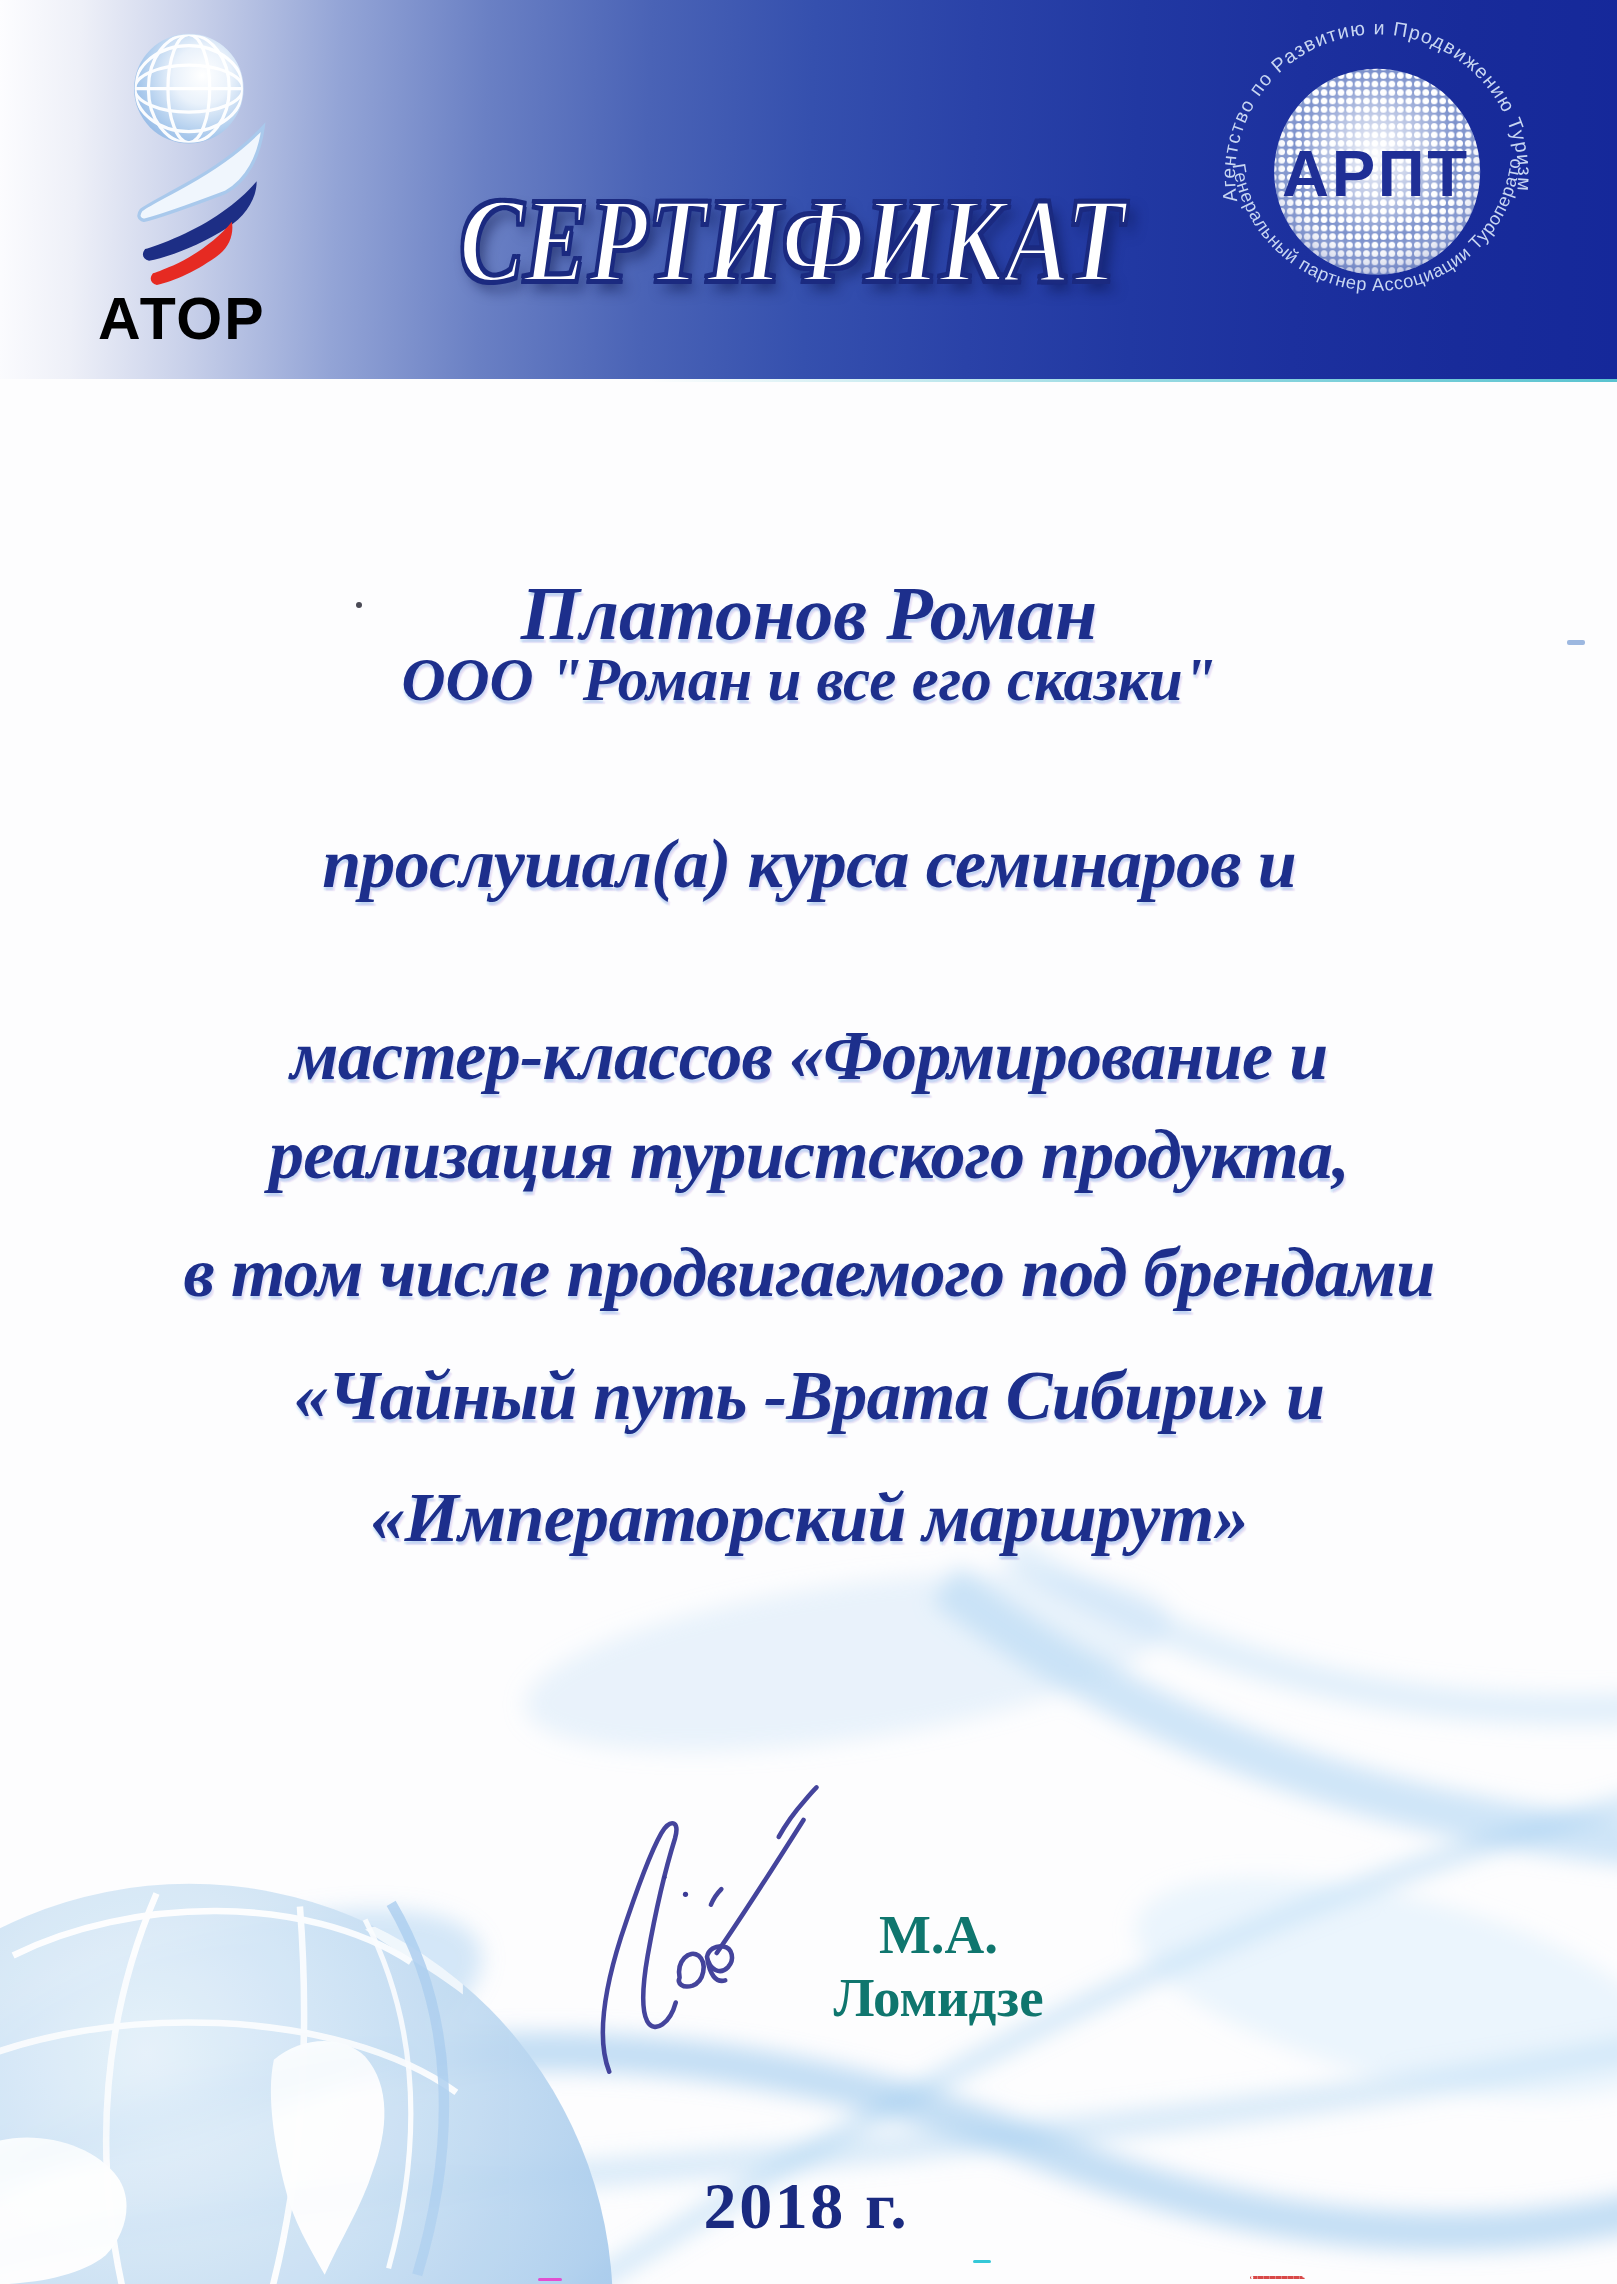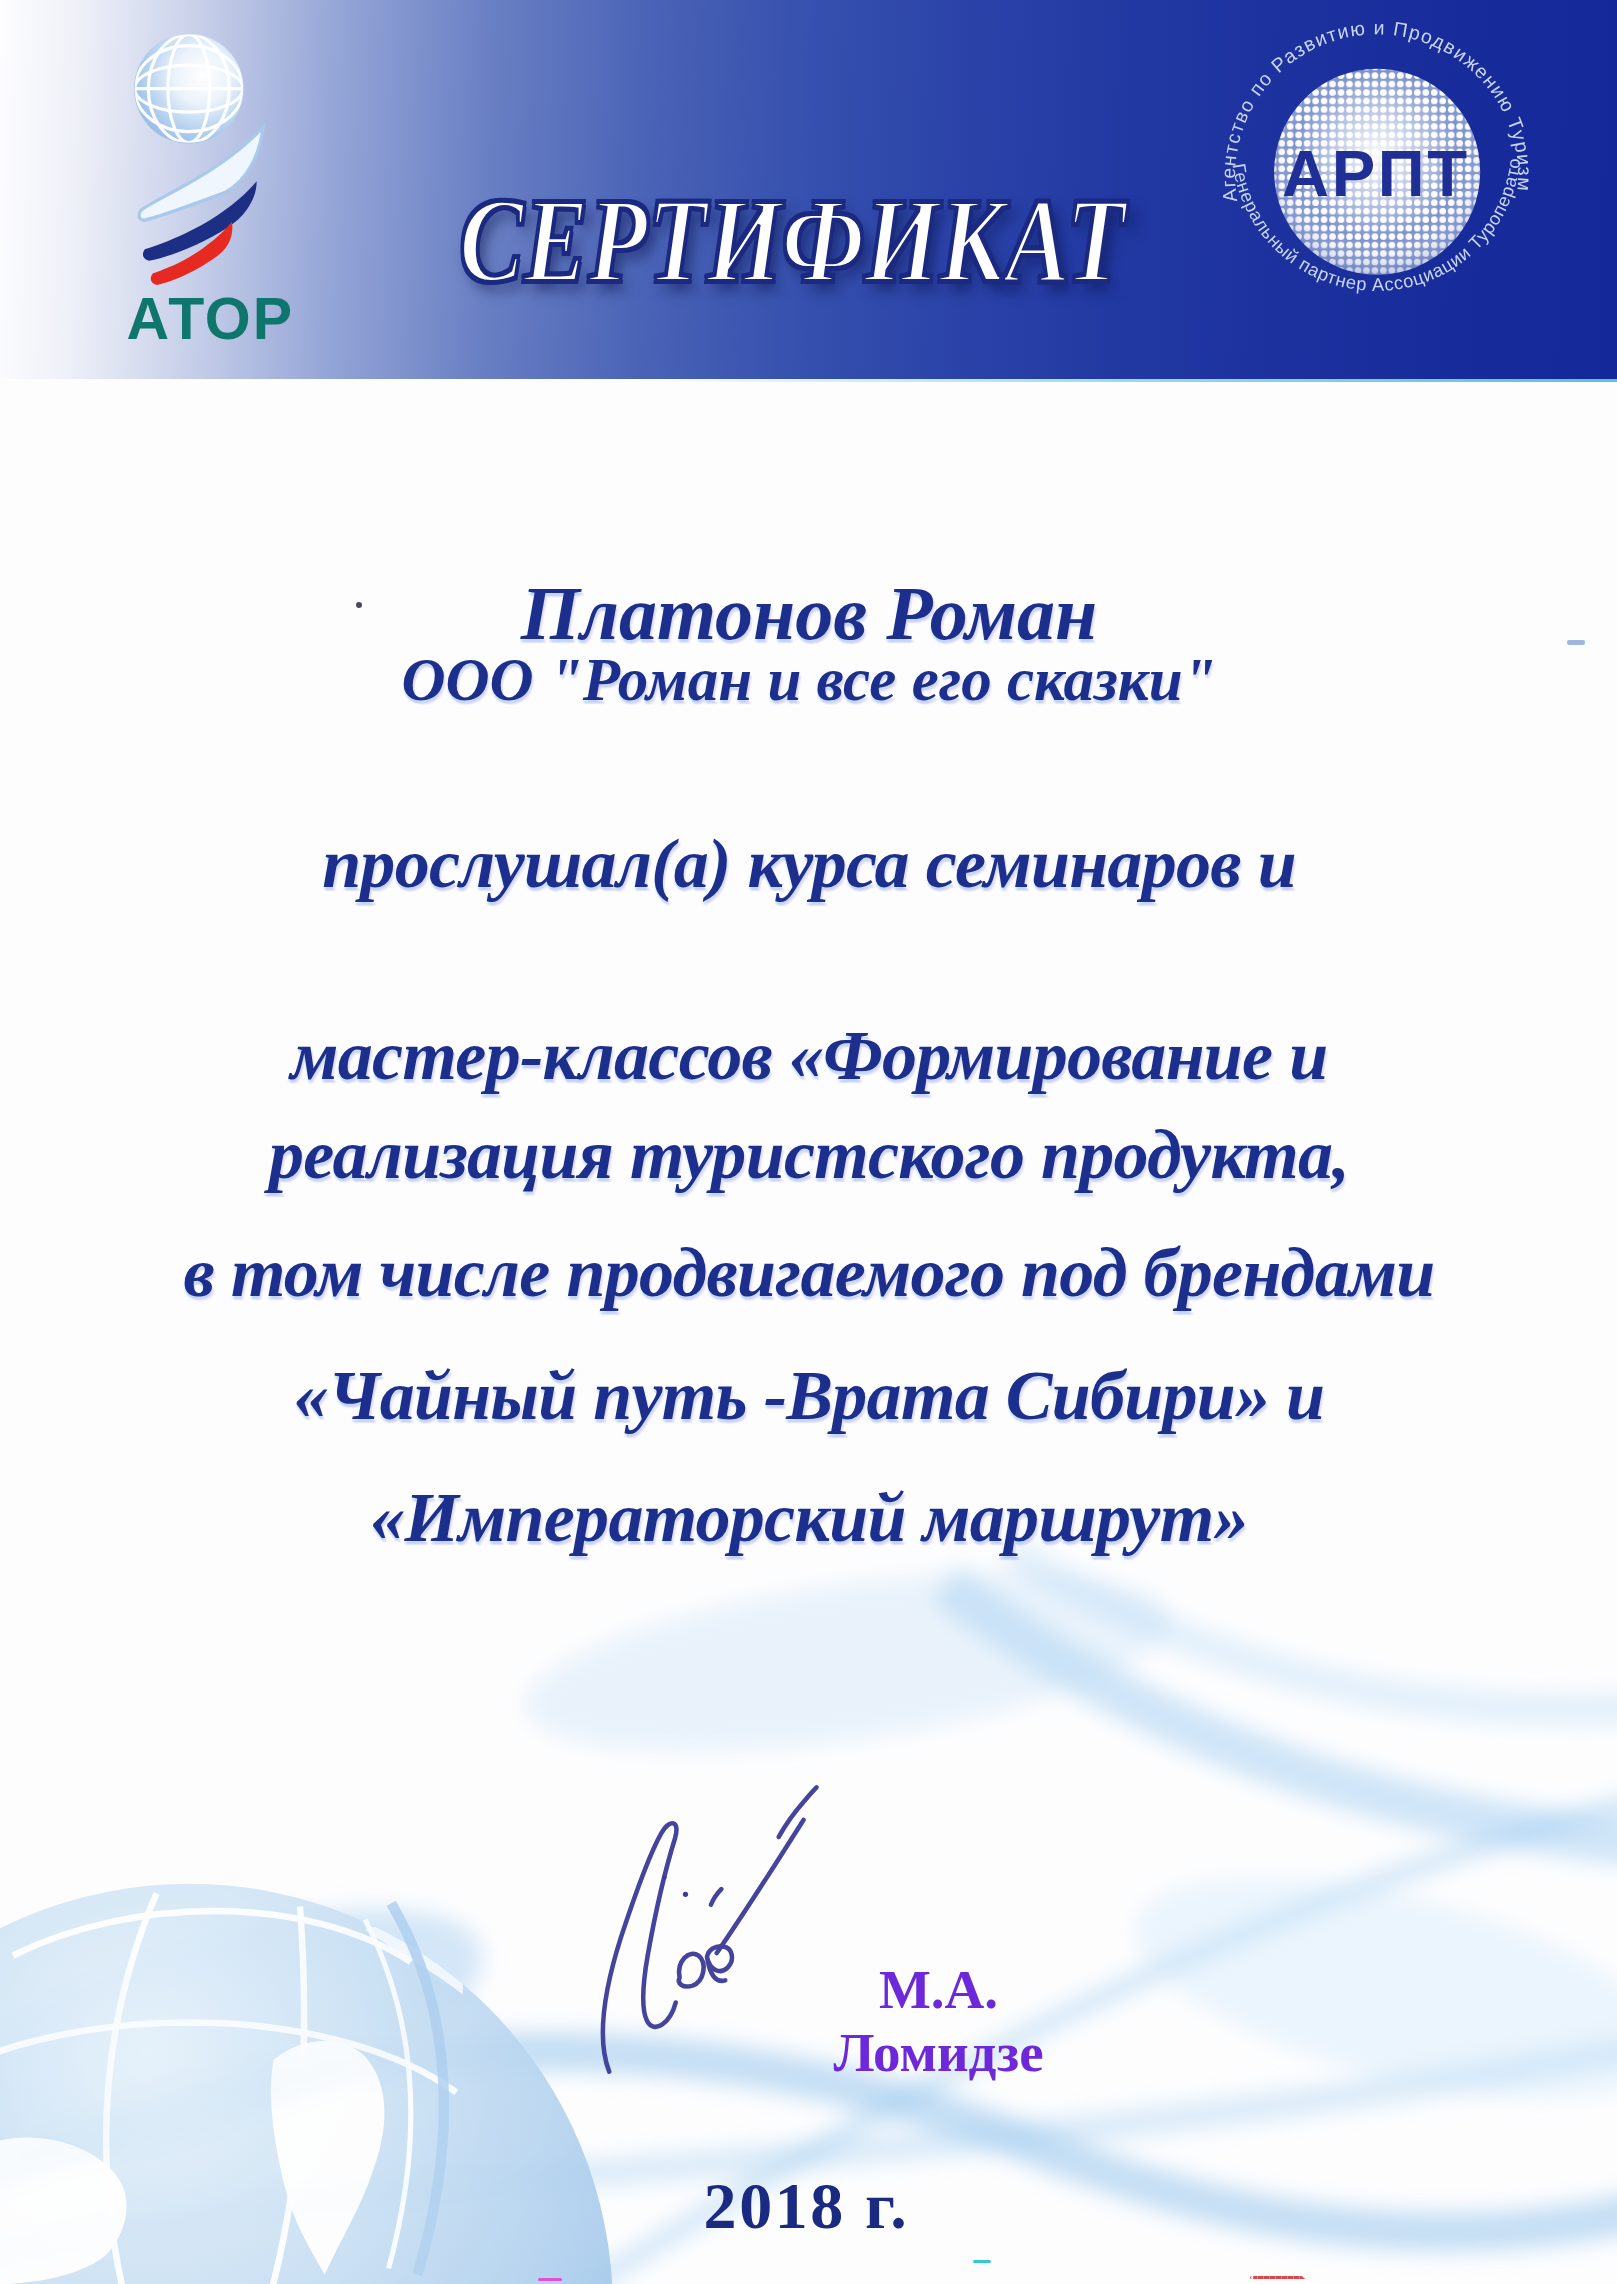--- a/index.html
+++ b/index.html
@@ -40,24 +40,24 @@
     -webkit-text-stroke:3.9px #1b2a80;
     text-shadow:
       2.6px 2.6px 0 #1b2a80, -2.6px 2.6px 0 #1b2a80, 2.6px -2.6px 0 #1b2a80, -2.6px -2.6px 0 #1b2a80,
       7.8px 9px 14.3px rgba(8,16,70,.55);
   }
 
   
   .ator{position:absolute;left:98px;top:26px;width:196px;height:352px;z-index:3;}
   .ator-label{
     position:absolute;left:0;top:259px;width:196px;
-    text-align:right;
+    text-align:left;
     font:700 59px "Liberation Sans", sans-serif;
     letter-spacing:2px;
-    color:#0f766e;
+    color:#000000;
   }
 
   
   .arpt{position:absolute;left:1218px;top:11.7px;width:321px;height:339px;z-index:3;}
 
   
   .center-line{
     position:absolute;left:0;width:1618px;z-index:4;
     text-align:center;white-space:nowrap;
     color:#1d2f8c;
@@ -65,24 +65,24 @@
   }
   .recipient-name{top:570px;font:italic 700 76px "Liberation Serif", serif;}
   .recipient-company{top:645px;font:italic 700 61px "Liberation Serif", serif;}
   .para{font:italic 700 70px "Liberation Serif", serif;letter-spacing:-0.7px;}
   .l1{top:824px;font-style:italic;} .l2{top:976px;margin-top:40px;} .l3{top:1075px;margin-top:40px;}
   .l4{top:1233px;} .l5{top:1356px;} .l6{top:1478px;text-align:center;}
 
   
   .signature{position:absolute;left:583px;top:1760px;z-index:4;}
   .signer{
-    position:absolute;left:769px;top:1958px;width:339px;z-index:4;
+    position:absolute;left:769px;top:1903px;width:339px;z-index:4;
     text-align:center;
     font:700 55px "Liberation Serif", serif;
-    color:#6d28d9;
+    color:#0f766e;
   }
   .year{
     position:absolute;left:-2.6px;top:2168px;width:1618px;z-index:4;
     text-align:center;
     font:700 66px "Liberation Serif", serif;
     letter-spacing:2.6px;
     color:#1a2a80;
   }
 
   

